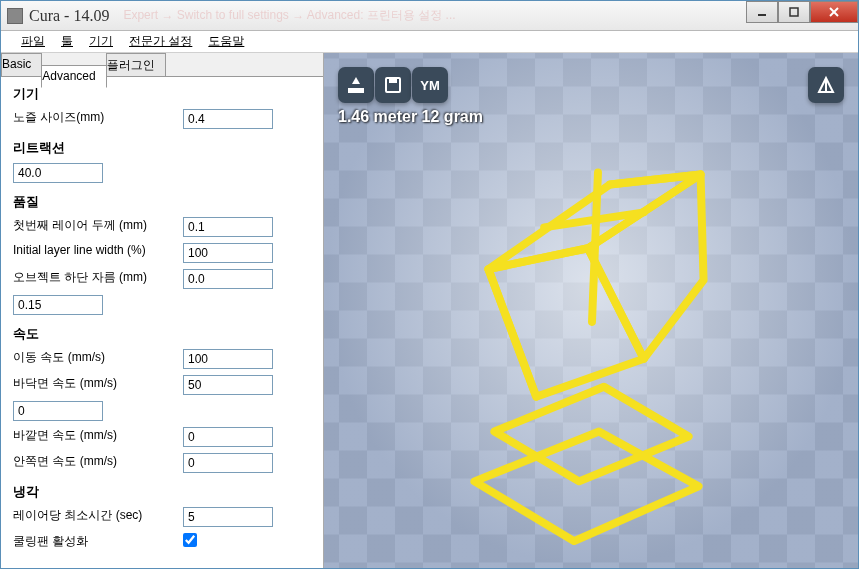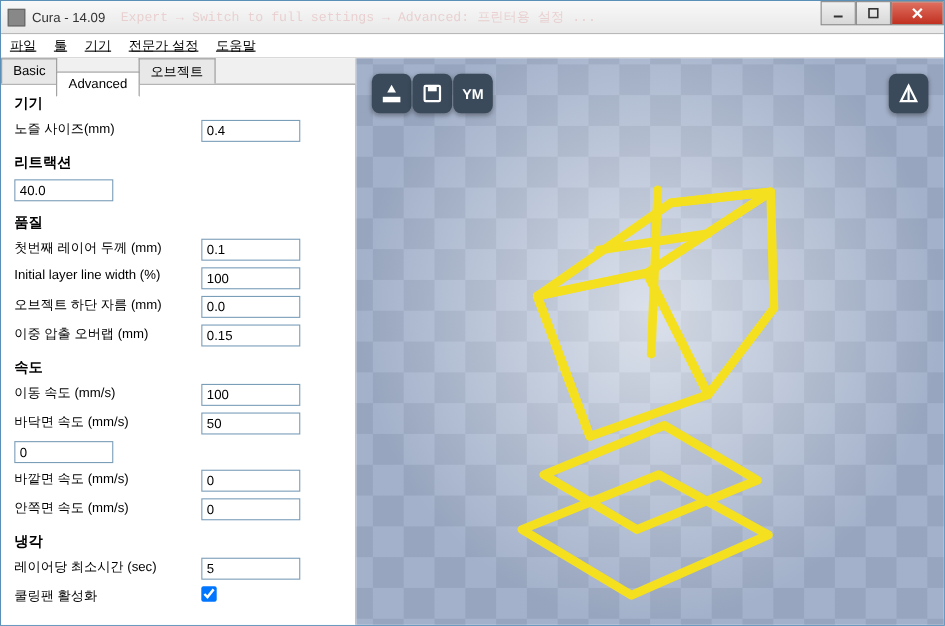--- a/index.html
+++ b/index.html
@@ -15,39 +15,39 @@
   align-items: center;
   padding: 0 6px;
   position: relative;
 }
 .titlebar .app-icon {
   width: 16px; height: 16px;
   background: #888;
   border: 1px solid #666;
   margin-right: 6px;
 }
-.titlebar .title { font-size: 12px; color: #333; }
-.titlebar .breadcrumb { font-size: 12px; color: #e0a0a0; margin-left: 14px; opacity: 0.4; font-family: Liberation Mono, monospace; }
+.titlebar .title { font-size: 16px; color: #333; font-family: Liberation Serif, serif; }
+.titlebar .breadcrumb { font-size: 12px; color: #e0a0a0; margin-left: 14px; opacity: 0.4; }
 .window-controls { position: absolute; right: 0; top: 0; display: flex; }
 .win-btn {
   width: 32px; height: 22px;
   border: 1px solid #888;
   background: linear-gradient(to bottom, #f0f0f0, #d8d8d8);
   display: flex; align-items: center; justify-content: center;
   font-size: 11px; cursor: pointer;
 }
 .win-btn.close { background: linear-gradient(to bottom, #e07060, #c03020); color: #fff; width: 48px; }
 
 .menubar {
   height: 22px;
   background: #fff;
   border-bottom: 1px solid #d0d0d0;
   display: flex;
   align-items: center;
-  padding: 0 8px;
+  padding: 0 20px;
 }
 .menubar span {
   font-size: 12px;
   margin-right: 16px;
   text-decoration: underline;
   color: #000;
   cursor: pointer;
 }
 
 .content { display: flex; height: calc(100% - 52px); }
@@ -60,21 +60,21 @@
   flex-direction: column;
 }
 
 .tabs {
   display: flex;
   height: 24px;
   background: #f0f0f0;
   border-bottom: 1px solid #999;
 }
 .tab {
-  padding: 3px 10px 0 10px;
+  padding: 3px 10px 0 0;
   font-size: 12px;
   border: 1px solid #999;
   border-bottom: none;
   background: #e8e8e8;
   cursor: pointer;
   margin-right: -1px;
 }
 .tab.active {
   background: #fff;
   border-bottom: 1px solid #fff;
@@ -204,21 +204,21 @@
     <span>전문가 설정</span>
     <span>도움말</span>
   </div>
 
   <div class="content">
 
     <div class="left-panel">
       <div class="tabs">
         <div class="tab">Basic</div>
         <div class="tab active">Advanced</div>
-        <div class="tab">오브젝트</div>
+        <div class="tab">플러그인</div>
       </div>
 
       <div class="settings">
 
         <div class="section-title">기기</div>
         <div class="field-row">
           <span class="field-label">노즐 사이즈(mm)</span>
           <input class="field-input" value="0.4" style="">
         </div>
 
@@ -234,21 +234,20 @@
         </div>
         <div class="field-row">
           <span class="field-label">Initial layer line width (%)</span>
           <input class="field-input" value="100" style="">
         </div>
         <div class="field-row">
           <span class="field-label">오브젝트 하단 자름 (mm)</span>
           <input class="field-input" value="0.0" style="">
         </div>
         <div class="field-row">
-          <span class="field-label">이중 압출 오버랩 (mm)</span>
           <input class="field-input" value="0.15" style="">
         </div>
 
         <div class="section-title">속도</div>
         <div class="field-row">
           <span class="field-label">이동 속도 (mm/s)</span>
           <input class="field-input" value="100" style="">
         </div>
         <div class="field-row">
           <span class="field-label">바닥면 속도 (mm/s)</span>
@@ -299,20 +298,21 @@
       </div>
 
       <div class="vp-right">
         <svg width="22" height="22">
           <polygon points="4,18 11,4 18,18" fill="none" stroke="#fff" stroke-width="2"></polygon>
           <line x1="11" y1="4" x2="11" y2="18" stroke="#fff" stroke-width="2"></line>
         </svg>
       </div>
 
       <div class="vp-info">
+        <div>1.46 meter 12 gram</div>
       </div>
 
       <svg class="model-svg" viewBox="0 0 534 517">
         <g stroke="#f5e020" stroke-width="8" fill="none" stroke-linejoin="round" stroke-linecap="round">
 
           <polygon points="164,217 286,132 377,122 264,196"></polygon>
           <polygon points="164,217 264,196 320,307 212,345"></polygon>
           <polygon points="264,196 377,122 380,228 320,307"></polygon>
           <line x1="164" y1="217" x2="212" y2="345"></line>
           <line x1="286" y1="132" x2="377" y2="122"></line>

